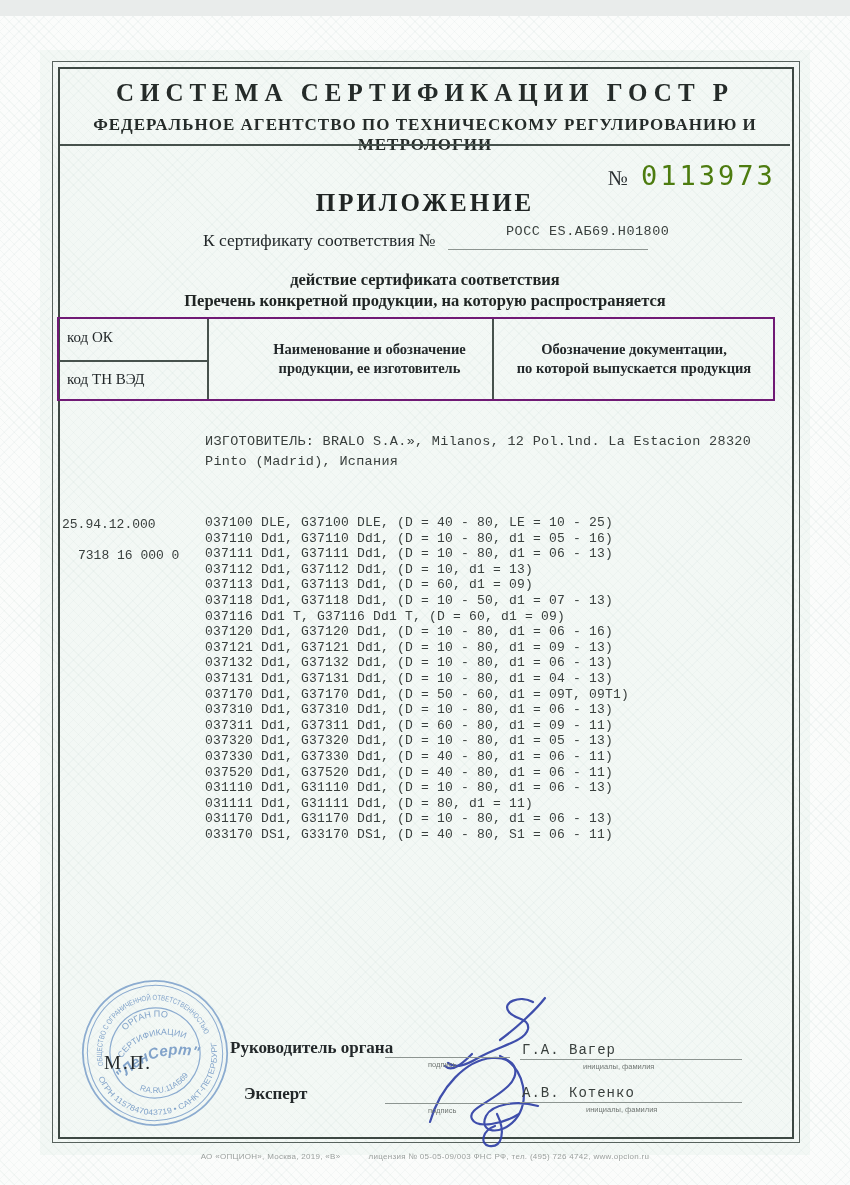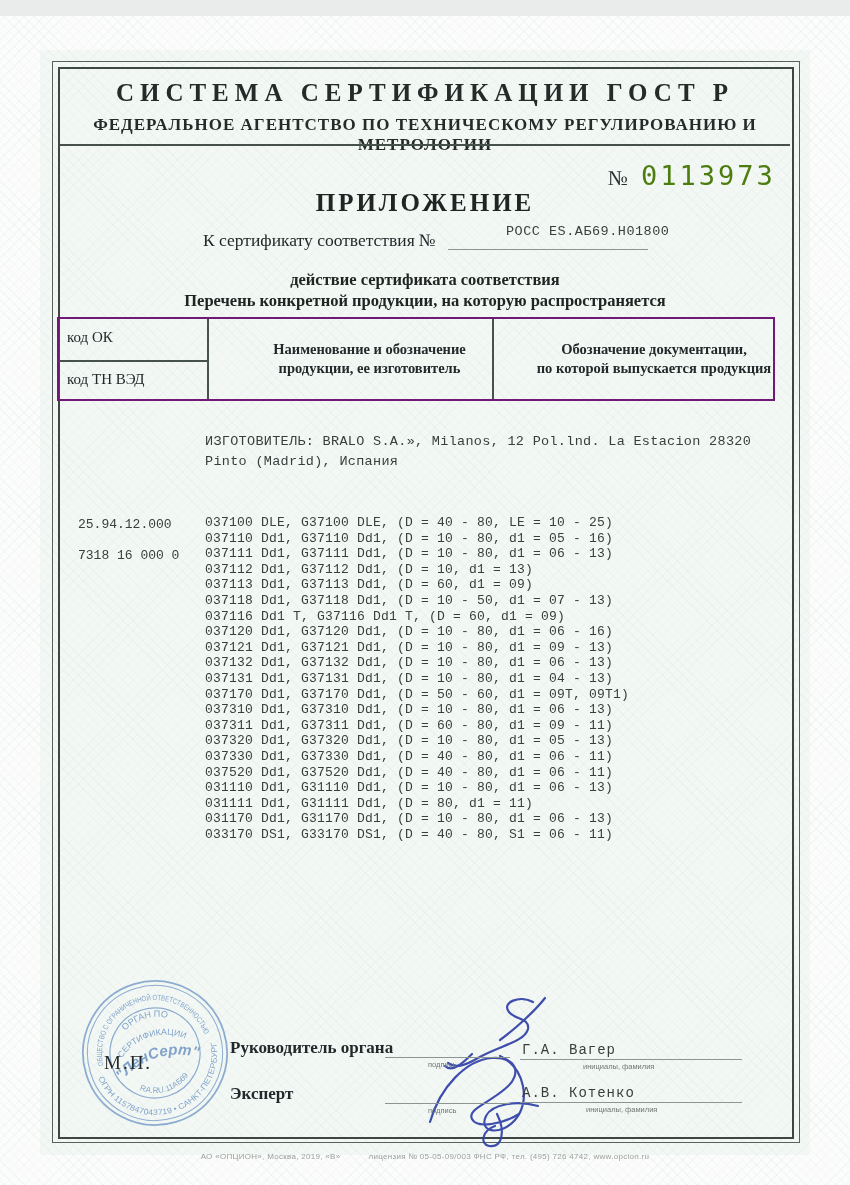--- a/index.html
+++ b/index.html
@@ -42,33 +42,33 @@
 
   .spec-table{position:absolute;left:57px;top:301px;width:718px;height:84px;border:2px solid #701a75;box-sizing:border-box;}
   .vline1{position:absolute;left:148px;top:0;width:1.5px;height:100%;background:#47524d;}
   .vline2{position:absolute;left:433px;top:0;width:1.5px;height:100%;background:#47524d;}
   .hline-left{position:absolute;left:0;top:41px;width:148px;height:1.5px;background:#47524d;}
   .cell-ok{position:absolute;left:8px;top:10px;font-size:15px;}
   .cell-tnved{position:absolute;left:8px;top:52px;font-size:15px;}
   .cell-mid{position:absolute;left:150px;top:0;width:283px;height:100%;display:flex;flex-direction:column;
     align-items:center;justify-content:center;font-size:14.5px;font-weight:bold;line-height:19px;text-align:center;padding-left:19px;}
   .cell-right{position:absolute;left:435px;top:0;width:280px;height:100%;display:flex;flex-direction:column;
-    align-items:center;justify-content:center;font-size:14.5px;font-weight:bold;line-height:19px;text-align:center;padding-left:20px;}
+    align-items:center;justify-content:center;font-size:14.5px;font-weight:bold;line-height:19px;text-align:center;}
 
   .mono{font-family:"Liberation Mono",monospace;color:#393f3d;}
   .manufacturer{position:absolute;left:205px;top:416px;font-size:13.5px;line-height:20px;letter-spacing:0.3px;}
-  .code-ok{position:absolute;left:78px;top:501px;font-size:13px;}
+  .code-ok{position:absolute;left:62px;top:501px;font-size:13px;}
   .code-tnved{position:absolute;left:78px;top:532px;font-size:13px;}
   .products{position:absolute;left:205px;top:499px;font-size:13px;line-height:15.6px;letter-spacing:0.2px;}
   .mono-line{white-space:pre;}
 
   .mp-mark{position:absolute;left:104px;top:1036px;font-size:19px;letter-spacing:2px;color:#25292b;}
 
   .sig-label1{position:absolute;left:230px;top:1022px;font-size:17px;font-weight:bold;}
-  .sig-label2{position:absolute;left:230px;top:1068px;font-size:17px;font-weight:bold;}
+  .sig-label2{position:absolute;left:244px;top:1068px;font-size:17px;font-weight:bold;}
   .sig-line{position:absolute;height:1px;background:#8d9591;}
   .l-r1a{left:385px;top:1041px;width:125px;}
   .l-r1b{left:520px;top:1043px;width:222px;}
   .l-r2a{left:385px;top:1087px;width:125px;}
   .l-r2b{left:520px;top:1086px;width:222px;}
   .sig-cap{position:absolute;font-family:"Liberation Sans",sans-serif;font-size:7.5px;color:#707673;}
   .c-r1a{left:428px;top:1044px;}
   .c-r1b{left:583px;top:1046px;}
   .c-r2a{left:428px;top:1090px;}
   .c-r2b{left:586px;top:1089px;}

